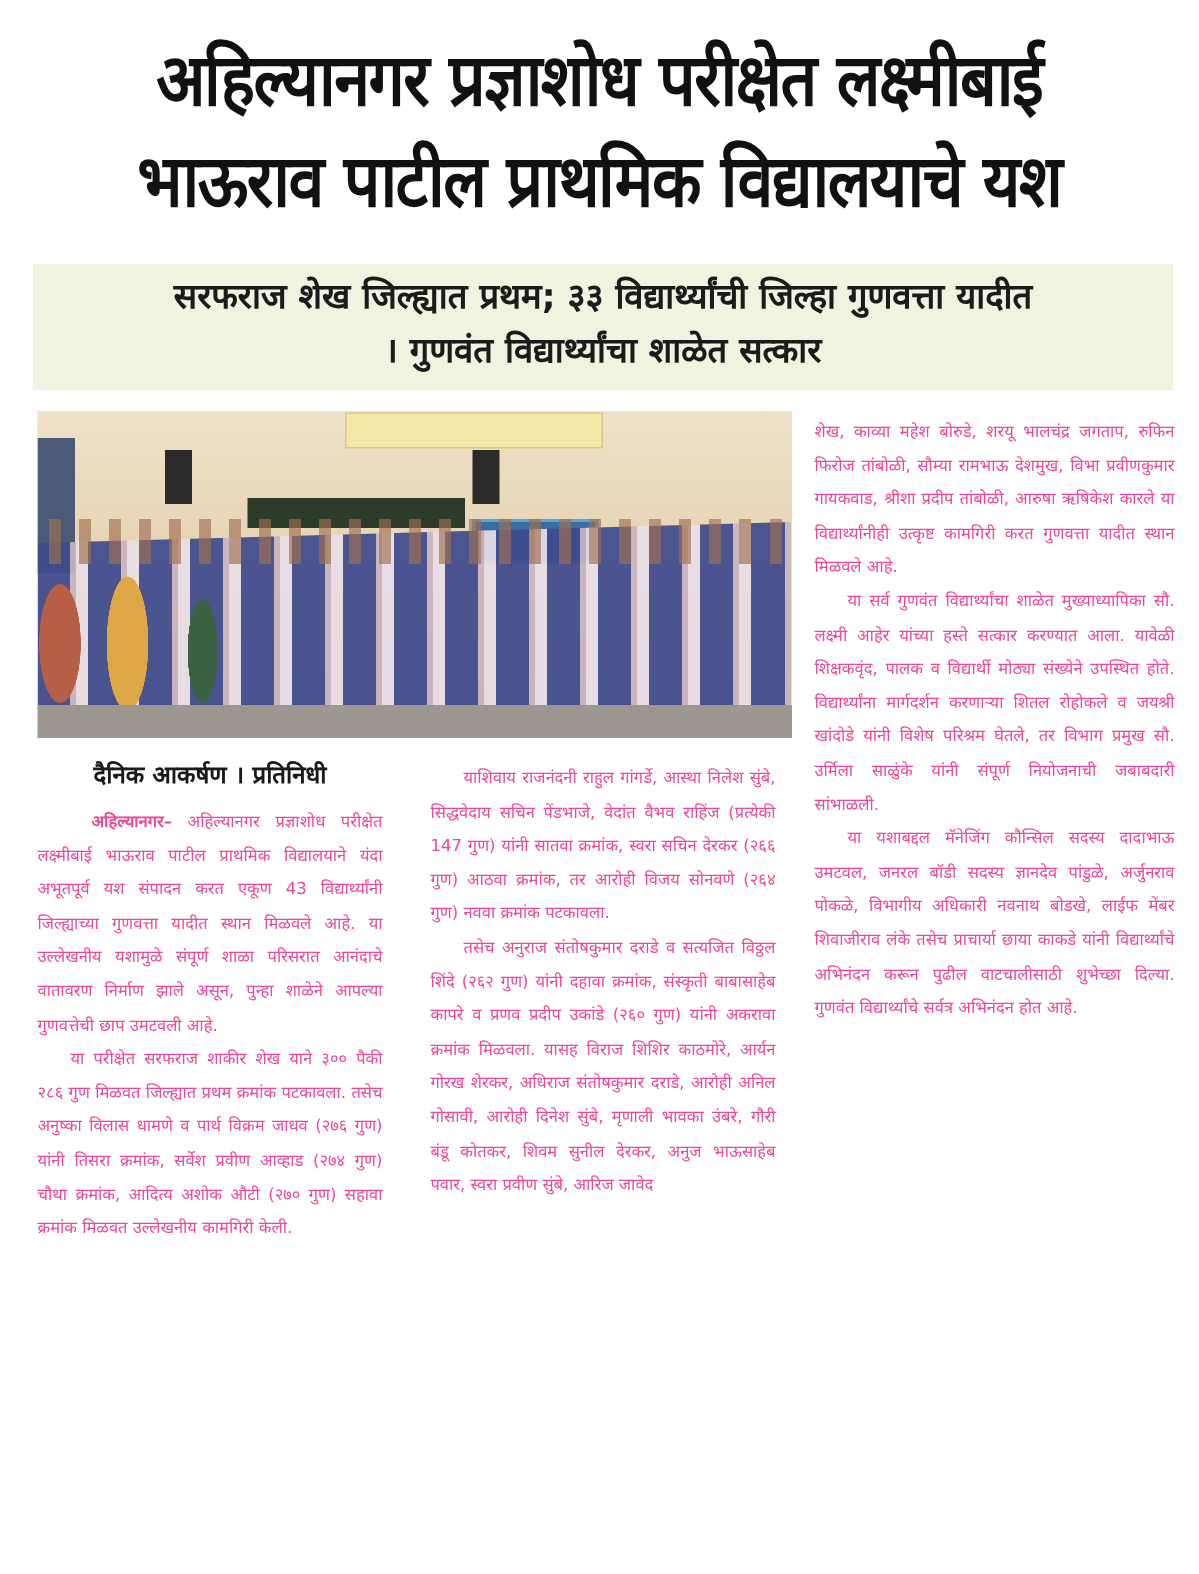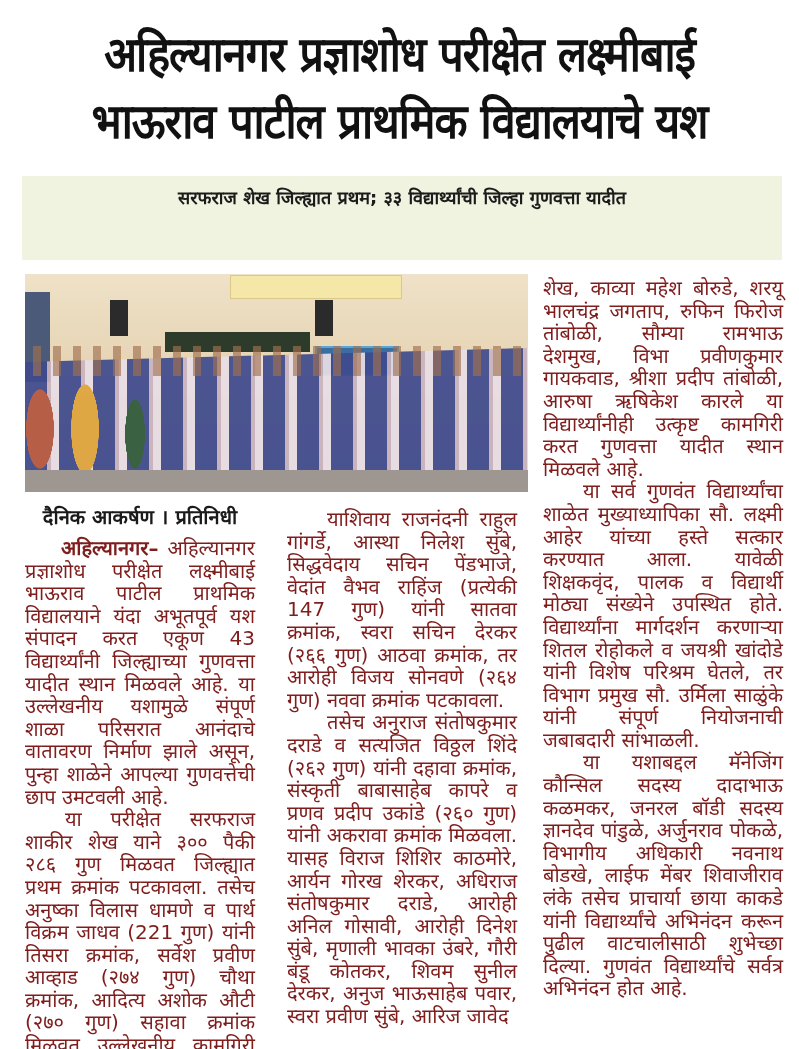--- a/index.html
+++ b/index.html
@@ -12,21 +12,21 @@
     text-align: center; font-family: "DejaVu Sans", sans-serif;
     font-weight: 900; font-size: 43px; line-height: 60px; color: #111;
     letter-spacing: -1px; transform: scaleY(1.12);
   }
   .subhead-box {
     position: absolute; left: 22px; top: 176px; width: 760px; height: 84px;
     background: #eff3e0;
   }
   .subhead {
     position: absolute; left: 22px; top: 180px; width: 760px;
-    text-align: center; font-weight: 700; font-size: 18px; line-height: 36px; color: #1b1b1b;
+    text-align: center; font-weight: 700; font-size: 23px; line-height: 36px; color: #1b1b1b;
   }
   .photo {
     position: absolute; left: 25px; top: 274px; width: 503px; height: 218px;
     background: linear-gradient(180deg, #efe2c8 0%, #e7d5b6 38%, #d8c6a7 62%, #c8b89c 100%);
     overflow: hidden;
   }
   .photo .banner { position: absolute; left: 205px; top: 1px; width: 170px; height: 22px; background: #f4e7a7; border: 1px solid #d9c88a; }
   .photo .board { position: absolute; left: 140px; top: 58px; width: 145px; height: 20px; background: #2c3b2a; }
   .photo .signboard { position: absolute; left: 290px; top: 72px; width: 80px; height: 26px; background: #3a6ea0; border: 2px solid #5aa4d6; }
   .photo .window { position: absolute; left: 0; top: 18px; width: 25px; height: 90px; background: #4a5a78; }
@@ -41,65 +41,66 @@
       repeating-linear-gradient(90deg, #3e4a8e 0 22px, #c9b3c0 22px 26px, #e9dfe6 26px 34px);
     background-blend-mode: normal;
     clip-path: polygon(0 20%, 100% 10%, 100% 100%, 0 100%);
     opacity: 0.92;
   }
   .photo .faces {
     position: absolute; left: 0; top: 72px; width: 503px; height: 30px;
     background: repeating-linear-gradient(90deg, transparent 0 8px, #a0704f 8px 16px, transparent 16px 20px);
     opacity: 0.65;
   }
-  .col { position: absolute; font-size: 20px; line-height: 22.6px; text-align: justify; color: #7f1d1d; }
+  .col { position: absolute; font-size: 11px; line-height: 22.6px; text-align: justify; color: #ec4899; }
   .col p { margin: 0; text-indent: 2em; }
   .col p.noind { text-indent: 0; }
   .col1 { left: 25px; top: 537px; width: 230px; }
   .col2 { left: 287px; top: 508px; width: 230px; }
   .col3 { left: 543px; top: 277px; width: 240px; }
-  .byline { position: absolute; left: 25px; top: 506px; width: 230px; text-align: center; font-weight: 700; font-size: 20px; line-height: 22px; }
+  .byline { position: absolute; left: 25px; top: 506px; width: 230px; text-align: center; font-weight: 700; font-size: 16px; line-height: 22px; }
   .dateline { font-weight: 700; margin-left: 36px; }
 </style>
 </head>
 <body>
 
 <div>
   <div class="headline">
     <div>अहिल्यानगर प्रज्ञाशोध परीक्षेत लक्ष्मीबाई</div>
     <div>भाऊराव पाटील प्राथमिक विद्यालयाचे यश</div>
   </div>
 
   <div class="subhead-box"></div>
   <div class="subhead">
     <div>सरफराज शेख जिल्ह्यात प्रथम; ३३ विद्यार्थ्यांची जिल्हा गुणवत्ता यादीत</div>
+    <div>। गुणवंत विद्यार्थ्यांचा शाळेत सत्कार</div>
   </div>
 
   <div class="photo">
     <div class="window"></div>
     <div class="banner"></div>
     <div class="speaker" style="left:85px"></div>
     <div class="speaker" style="left:290px"></div>
     <div class="board"></div>
     <div class="signboard"></div>
     <div class="people"></div>
     <div class="faces"></div>
     <div class="step"></div>
   </div>
 
   <div class="byline">दैनिक आकर्षण । प्रतिनिधी</div>
 
   <div class="col col1">
     <p class="noind"><span class="dateline">अहिल्यानगर–</span> <span>अहिल्यानगर प्रज्ञाशोध परीक्षेत लक्ष्मीबाई भाऊराव पाटील प्राथमिक विद्यालयाने यंदा अभूतपूर्व यश संपादन करत एकूण 43 विद्यार्थ्यांनी जिल्ह्याच्या गुणवत्ता यादीत स्थान मिळवले आहे. या उल्लेखनीय यशामुळे संपूर्ण शाळा परिसरात आनंदाचे वातावरण निर्माण झाले असून, पुन्हा शाळेने आपल्या गुणवत्तेची छाप उमटवली आहे.</span></p>
-    <p>या परीक्षेत सरफराज शाकीर शेख याने ३०० पैकी २८६ गुण मिळवत जिल्ह्यात प्रथम क्रमांक पटकावला. तसेच अनुष्का विलास धामणे व पार्थ विक्रम जाधव (221 गुण) यांनी तिसरा क्रमांक, सर्वेश प्रवीण आव्हाड (२७४ गुण) चौथा क्रमांक, आदित्य अशोक औटी (२७० गुण) सहावा क्रमांक मिळवत उल्लेखनीय कामगिरी केली.</p>
+    <p>या परीक्षेत सरफराज शाकीर शेख याने ३०० पैकी २८६ गुण मिळवत जिल्ह्यात प्रथम क्रमांक पटकावला. तसेच अनुष्का विलास धामणे व पार्थ विक्रम जाधव (२७६ गुण) यांनी तिसरा क्रमांक, सर्वेश प्रवीण आव्हाड (२७४ गुण) चौथा क्रमांक, आदित्य अशोक औटी (२७० गुण) सहावा क्रमांक मिळवत उल्लेखनीय कामगिरी केली.</p>
   </div>
 
   <div class="col col2">
     <p>याशिवाय राजनंदनी राहुल गांगर्डे, आस्था निलेश सुंबे, सिद्धवेदाय सचिन पेंडभाजे, वेदांत वैभव राहिंज (प्रत्येकी 147 गुण) यांनी सातवा क्रमांक, स्वरा सचिन देरकर (२६६ गुण) आठवा क्रमांक, तर आरोही विजय सोनवणे (२६४ गुण) नववा क्रमांक पटकावला.</p>
     <p>तसेच अनुराज संतोषकुमार दराडे व सत्यजित विठ्ठल शिंदे (२६२ गुण) यांनी दहावा क्रमांक, संस्कृती बाबासाहेब कापरे व प्रणव प्रदीप उकांडे (२६० गुण) यांनी अकरावा क्रमांक मिळवला. यासह विराज शिशिर काठमोरे, आर्यन गोरख शेरकर, अधिराज संतोषकुमार दराडे, आरोही अनिल गोसावी, आरोही दिनेश सुंबे, मृणाली भावका उंबरे, गौरी बंडू कोतकर, शिवम सुनील देरकर, अनुज भाऊसाहेब पवार, स्वरा प्रवीण सुंबे, आरिज जावेद</p>
   </div>
 
   <div class="col col3">
     <p class="noind">शेख, काव्या महेश बोरुडे, शरयू भालचंद्र जगताप, रुफिन फिरोज तांबोळी, सौम्या रामभाऊ देशमुख, विभा प्रवीणकुमार गायकवाड, श्रीशा प्रदीप तांबोळी, आरुषा ऋषिकेश कारले या विद्यार्थ्यांनीही उत्कृष्ट कामगिरी करत गुणवत्ता यादीत स्थान मिळवले आहे.</p>
     <p>या सर्व गुणवंत विद्यार्थ्यांचा शाळेत मुख्याध्यापिका सौ. लक्ष्मी आहेर यांच्या हस्ते सत्कार करण्यात आला. यावेळी शिक्षकवृंद, पालक व विद्यार्थी मोठ्या संख्येने उपस्थित होते. विद्यार्थ्यांना मार्गदर्शन करणाऱ्या शितल रोहोकले व जयश्री खांदोडे यांनी विशेष परिश्रम घेतले, तर विभाग प्रमुख सौ. उर्मिला साळुंके यांनी संपूर्ण नियोजनाची जबाबदारी सांभाळली.</p>
-    <p>या यशाबद्दल मॅनेजिंग कौन्सिल सदस्य दादाभाऊ कळमकर, जनरल बॉडी सदस्य ज्ञानदेव पांडुळे, अर्जुनराव पोकळे, विभागीय अधिकारी नवनाथ बोडखे, लाईफ मेंबर शिवाजीराव लंके तसेच प्राचार्या छाया काकडे यांनी विद्यार्थ्यांचे अभिनंदन करून पुढील वाटचालीसाठी शुभेच्छा दिल्या. गुणवंत विद्यार्थ्यांचे सर्वत्र अभिनंदन होत आहे.</p>
+    <p>या यशाबद्दल मॅनेजिंग कौन्सिल सदस्य दादाभाऊ उमटवल, जनरल बॉडी सदस्य ज्ञानदेव पांडुळे, अर्जुनराव पोकळे, विभागीय अधिकारी नवनाथ बोडखे, लाईफ मेंबर शिवाजीराव लंके तसेच प्राचार्या छाया काकडे यांनी विद्यार्थ्यांचे अभिनंदन करून पुढील वाटचालीसाठी शुभेच्छा दिल्या. गुणवंत विद्यार्थ्यांचे सर्वत्र अभिनंदन होत आहे.</p>
   </div>
 </div>
 
 </body></html>

